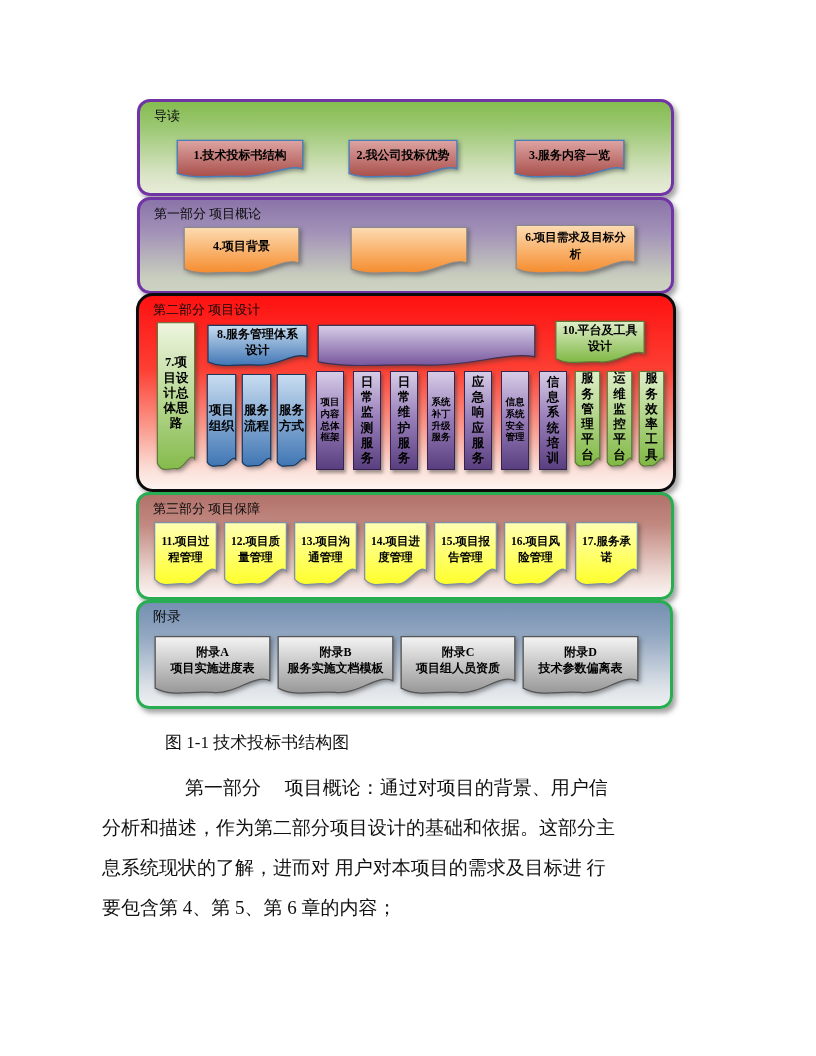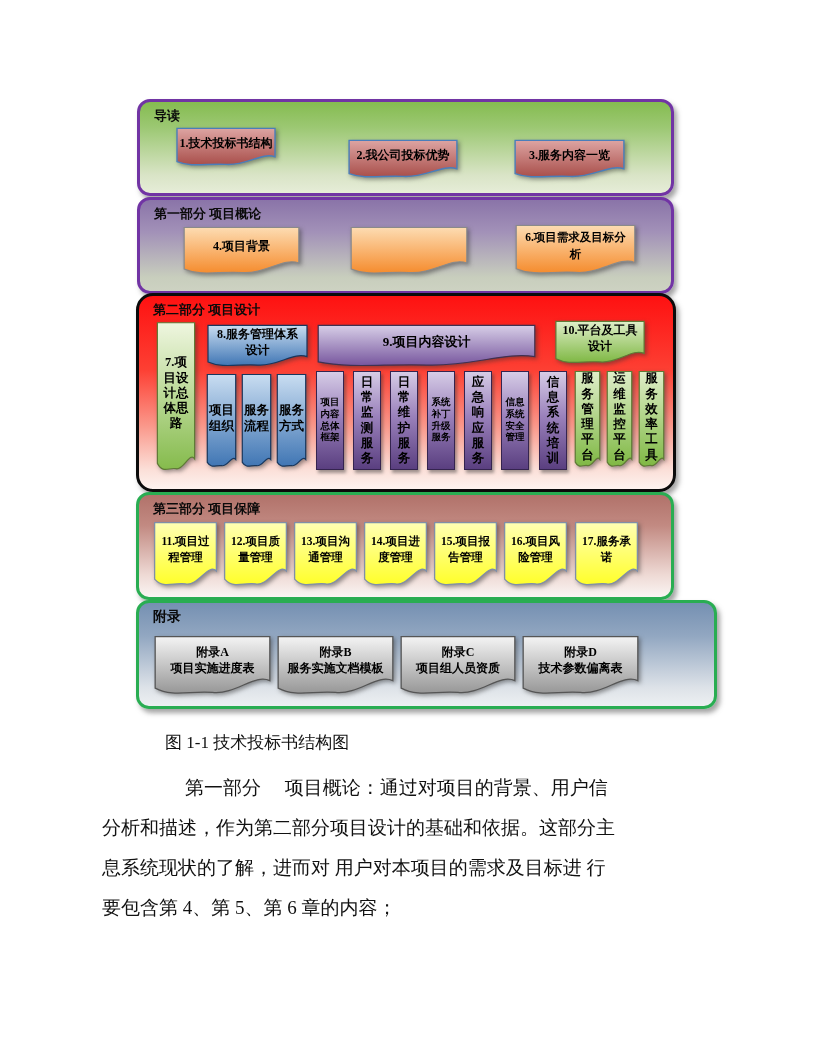--- a/index.html
+++ b/index.html
@@ -1,30 +1,30 @@
 <!DOCTYPE html>
 <html><head>
 <meta charset="utf-8">
 <style>
   html,body{margin:0;padding:0;background:#888;}
   .page{position:relative;width:816px;height:1056px;margin:0 auto;background:#ffffff;overflow:hidden;
         font-family:"Liberation Serif","DejaVu Serif",serif;color:#000;}
   
   .sec{position:absolute;border-radius:13px;box-shadow:3px 4px 5px rgba(90,90,90,.55);}
-  .sec-title{position:absolute;left:14px;top:5px;font-size:13px;font-weight:bold;color:#0a0a0a;white-space:nowrap;}
+  .sec-title{position:absolute;left:14px;top:5px;font-size:13px;font-weight:normal;color:#0a0a0a;white-space:nowrap;}
   .sec1{left:137px;top:99px;width:531px;height:91px;border:3px solid #7134A4;
         background:linear-gradient(to bottom,#85BC50 0%,#9CC873 28%,#D9E4C6 80%,#E6EDD8 100%);}
   .sec2{left:137px;top:197px;width:531px;height:91px;border:3px solid #7134A4;
         background:linear-gradient(to bottom,#8A74A8 0%,#A291B8 35%,#C8CEBD 85%,#CDD2C2 100%);}
   .sec3{left:136px;top:293px;width:534px;height:193px;border:3px solid #0b0b0b;border-radius:17px;
         background:linear-gradient(to bottom,#FE1111 0%,#FD3F33 38%,#FA9A8D 68%,#FBDFD8 90%,#FDF3EF 100%);}
   .sec4{left:136px;top:492px;width:532px;height:102px;border:3px solid #29AD52;
         background:linear-gradient(to bottom,#B1726A 0%,#C28A82 30%,#EED9D4 78%,#FAF5F3 100%);}
   .sec5{left:136px;top:600px;width:531px;height:103px;border:3px solid #29AD52;
-        background:linear-gradient(to bottom,#7590B2 0%,#92A7C1 32%,#DDE2E8 82%,#EDF0F2 100%);padding-left:44px;}
+        background:linear-gradient(to bottom,#7590B2 0%,#92A7C1 32%,#DDE2E8 82%,#EDF0F2 100%);}
   
   .doc{position:absolute;}
   .doc>svg{position:absolute;left:0;top:0;width:100%;height:100%;overflow:visible;
            filter:drop-shadow(2px 2.5px 2px rgba(50,50,50,.5));}
   .doc .lbl{position:absolute;left:2%;right:2%;top:4%;display:flex;align-items:center;justify-content:center;
             text-align:center;white-space:pre-line;font-weight:bold;color:#000;}
   .doc-h .lbl{bottom:24%;}
   .doc-v .lbl{bottom:10%;}
   
   .vrect{position:absolute;border:1px solid #35244F;box-shadow:2px 3px 3px rgba(50,50,50,.45);
@@ -89,21 +89,21 @@
         </linearGradient>
       <linearGradient id="gGray" x1="0" y1="0" x2="0" y2="1">
           <stop offset="0" stop-color="#F4F4F4"></stop>
           <stop offset="1" stop-color="#979797"></stop>
         </linearGradient>
     </defs>
   </svg>
 
   <div class="sec sec1">
     <div class="sec-title">导读</div>
-    <div class="doc doc-h" style="left:36px;top:26px;width:100px;height:40px">
+    <div class="doc doc-h" style="left:36px;top:38px;width:128px;height:40px">
       <svg viewBox="0 0 100 100" preserveAspectRatio="none">
           <path class="f-red" vector-effect="non-scaling-stroke" d="M1 1 L99 1 L99 72 C86 60 70 95 50 91 C31 88 16 99 1 84 Z"></path>
         </svg>
       <div class="lbl fs12">1.技术投标书结构</div>
     </div>
     <div class="doc doc-h" style="left:208px;top:38px;width:110px;height:40px">
       <svg viewBox="0 0 100 100" preserveAspectRatio="none">
           <path class="f-red" vector-effect="non-scaling-stroke" d="M1 1 L99 1 L99 72 C86 60 70 95 50 91 C31 88 16 99 1 84 Z"></path>
         </svg>
       <div class="lbl fs12">2.我公司投标优势</div>
@@ -178,21 +178,20 @@
           <path class="f-blue" vector-effect="non-scaling-stroke" d="M1 0.5 L99 0.5 L99 90 C86 85 70 98 50 96.5 C31 95.5 16 100 1 93 Z"></path>
         </svg>
       <div class="lbl fsV">服务
 方式</div>
     </div>
 
     <div class="doc doc-h" style="left:177px;top:29px;width:221px;height:44px">
       <svg viewBox="0 0 100 100" preserveAspectRatio="none">
           <path class="f-purple" vector-effect="non-scaling-stroke" d="M1 1 L99 1 L99 72 C86 60 70 95 50 91 C31 88 16 99 1 84 Z"></path>
         </svg>
-      <div class="lbl fs13">9.项目内容设计</div>
     </div>
     <div class="vrect" style="left:177px;top:75px;width:26px;height:97px">
       <div class="lbl fsT">项目
 内容
 总体
 框架</div>
     </div>
     <div class="vrect" style="left:214px;top:75px;width:26px;height:97px">
       <div class="lbl fsV">日
 常

